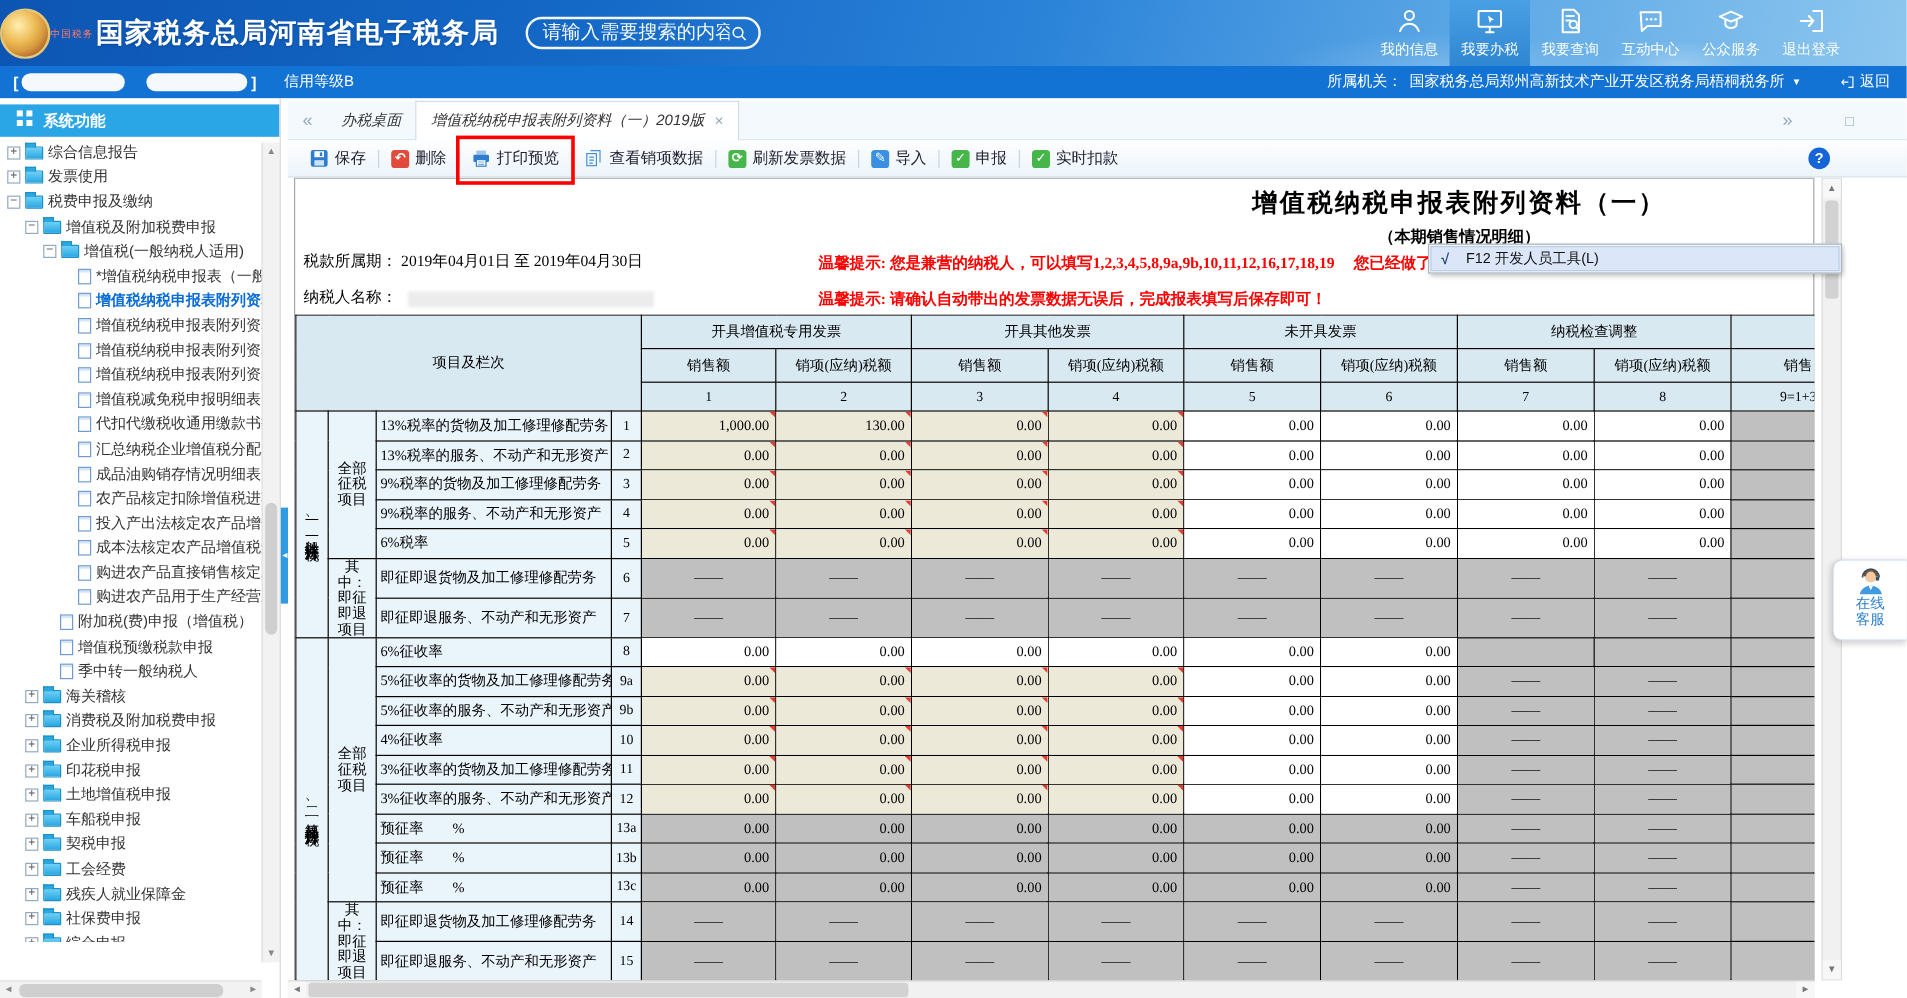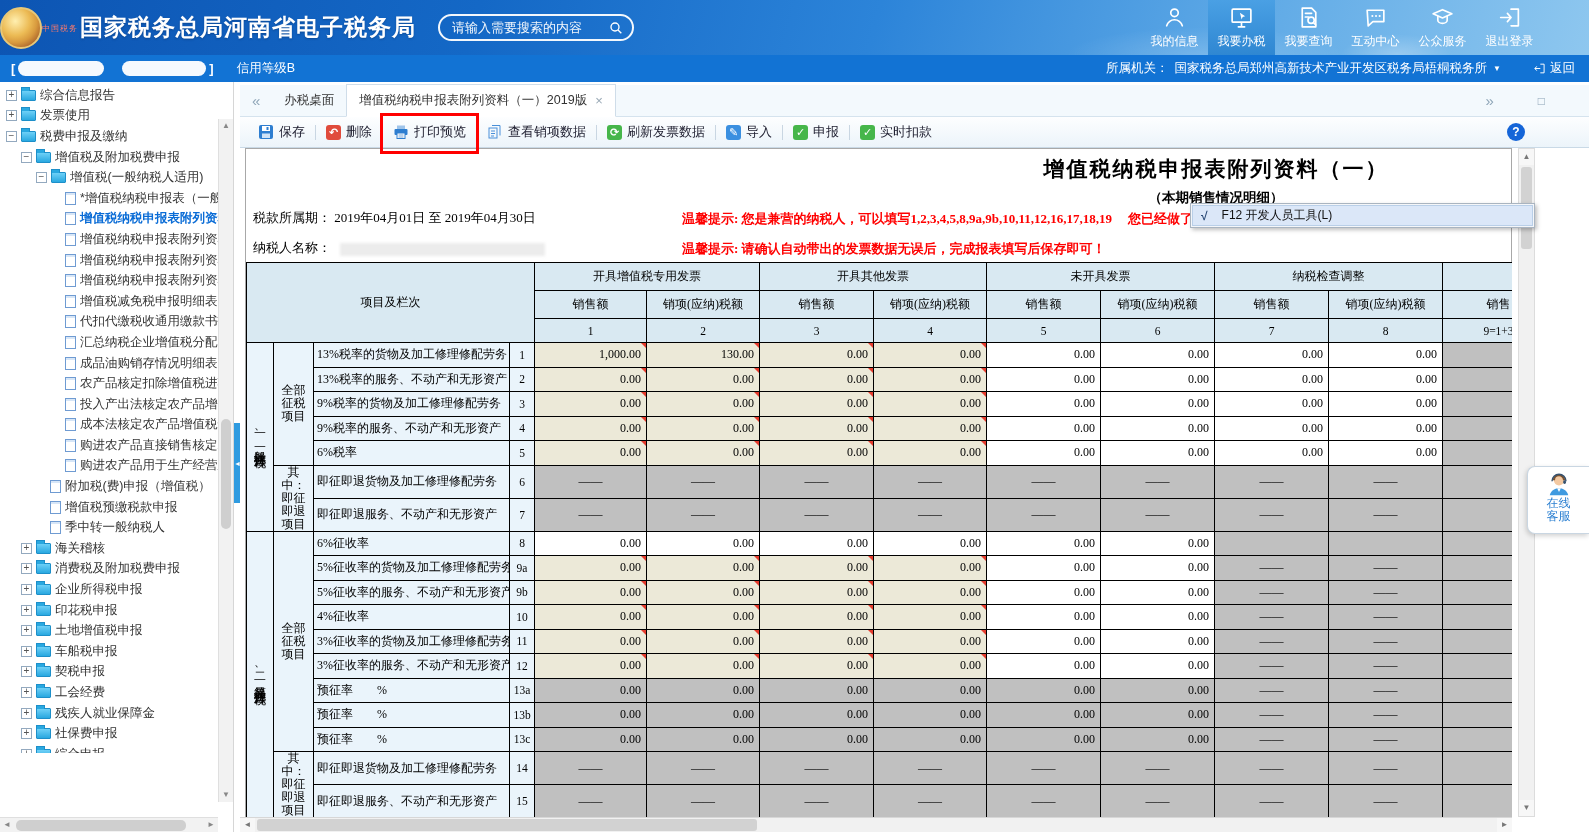--- a/index.html
+++ b/index.html
@@ -13,21 +13,21 @@
     background:radial-gradient(80px 30px at 70% 100%,rgba(255,255,255,.8),transparent 70%),
                radial-gradient(200px 40px at 40% 100%,rgba(230,245,255,.6),transparent 70%);}
   .emblem-wrap{width:80px;display:flex;align-items:center;z-index:2;}
   .emblem{width:42px;height:42px;border-radius:50%;border:2px solid #e7c879;
     background:radial-gradient(circle at 35% 32%,#ffefb0,#ecбб55 40%,#d89a3e 60%,#a25a28 85%);
     background:radial-gradient(circle at 35% 32%,#ffefb0,#ecbb55 40%,#d89a3e 60%,#a25a28 85%);}
   .emblem-caption{font-size:8px;color:#ff7b6b;margin-top:1px;letter-spacing:1px;}
   .site-title{color:#fff;font-size:23px;font-weight:bold;letter-spacing:1px;z-index:2;text-shadow:0 1px 2px rgba(0,40,90,.4);}
   .search-pill{margin-left:22px;width:196px;height:27px;border:2px solid rgba(255,255,255,.95);border-radius:14px;
     display:flex;align-items:center;padding:0 8px 0 12px;z-index:2;}
-  .search-pill input{flex:1;background:transparent;border:none;outline:none;color:#fff;font-size:13px;width:100%;}
+  .search-pill input{flex:1;background:transparent;border:none;outline:none;color:#fff;font-size:16px;width:100%;}
   .search-pill input::placeholder{color:rgba(255,255,255,.95);}
   .top-nav{margin-left:auto;display:flex;z-index:2;margin-right:46px;}
   .nav-item{width:67px;height:55px;display:flex;flex-direction:column;align-items:center;justify-content:center;
     color:#fff;font-size:12px;cursor:pointer;gap:3px;}
   .nav-item.active{background:linear-gradient(#4aa0e4,#2f87d2);}
   .nav-item svg{width:25px;height:25px;stroke:#fff;fill:none;stroke-width:1.6;stroke-linecap:round;stroke-linejoin:round;}
 
   
   .sub-header{height:27px;background:#1273d4;display:flex;align-items:center;color:#fff;font-size:12.5px;padding:0 14px 0 8px;}
   .blur-blob{display:inline-block;height:15px;border-radius:8px;background:rgba(255,255,255,.96);filter:blur(.6px);}
@@ -67,21 +67,21 @@
 
   
   .splitter{width:7px;border-left:1px solid #d6d6d6;position:relative;flex:none;background:#fff;}
   .split-handle{position:absolute;top:341px;left:0;width:7px;height:80px;background:#2f9be0;color:#fff;font-size:7px;
     display:flex;align-items:center;justify-content:center;cursor:pointer;}
 
   
   .content{flex:1;position:relative;background:#fff;}
   .tab-bar{margin-top:3px;height:32px;background:#f3f9fd;border-bottom:1px solid #d5e3ee;display:flex;align-items:center;padding:0 44px 0 10px;}
   .collapse-ch{color:#8fa6b8;font-size:15px;margin:0 12px 0 2px;cursor:pointer;}
-  .tab{padding:7px 12px;font-size:12.5px;color:#333;cursor:pointer;}
+  .tab{padding:7px 12px;font-size:12.5px;color:#333;cursor:pointer;font-style:italic;}
   .tab.active{background:#fff;border:1px solid #cfdde9;border-bottom:1px solid #fff;display:flex;align-items:center;gap:8px;}
   .tab .close{color:#97a7b4;font-size:13px;}
   .tab-right{margin-left:auto;display:flex;align-items:center;gap:44px;color:#8fa6b8;}
   .tab-right .ovf{font-size:15px;cursor:pointer;}
   .tab-right .maxi{font-size:12px;cursor:pointer;}
 
   .toolbar{height:31px;display:flex;align-items:center;background:linear-gradient(#fdfeff,#ecf4fa);
     border-bottom:1px solid #c9d9e6;padding-left:8px;font-size:13px;color:#223;}
   .tbtn{display:flex;align-items:center;gap:5px;padding:0 10px;cursor:pointer;position:relative;height:100%;}
   .sep{width:1px;height:15px;background:#c9d6e2;}
@@ -243,20 +243,24 @@
           <path d="M3.5 12h10M7 8l-3.5 4L7 16"></path>
         </svg>
       <span>返回</span>
     </span>
   </div>
 </div>
 
 <div class="main">
 
   <div class="sidebar">
+    <div class="sb-head">
+      <span class="grid-ico"></span>
+      <span>系统功能</span>
+    </div>
     <div class="tree" id="tree">
         <div class="trow" style="padding-left: 6px;">
           <span class="exp">+</span>
           <span class="dico"></span>
           <span class="tlbl">综合信息报告</span>
         </div>
         <div class="trow" style="padding-left: 6px;">
           <span class="exp">+</span>
           <span class="dico"></span>
           <span class="tlbl">发票使用</span>

